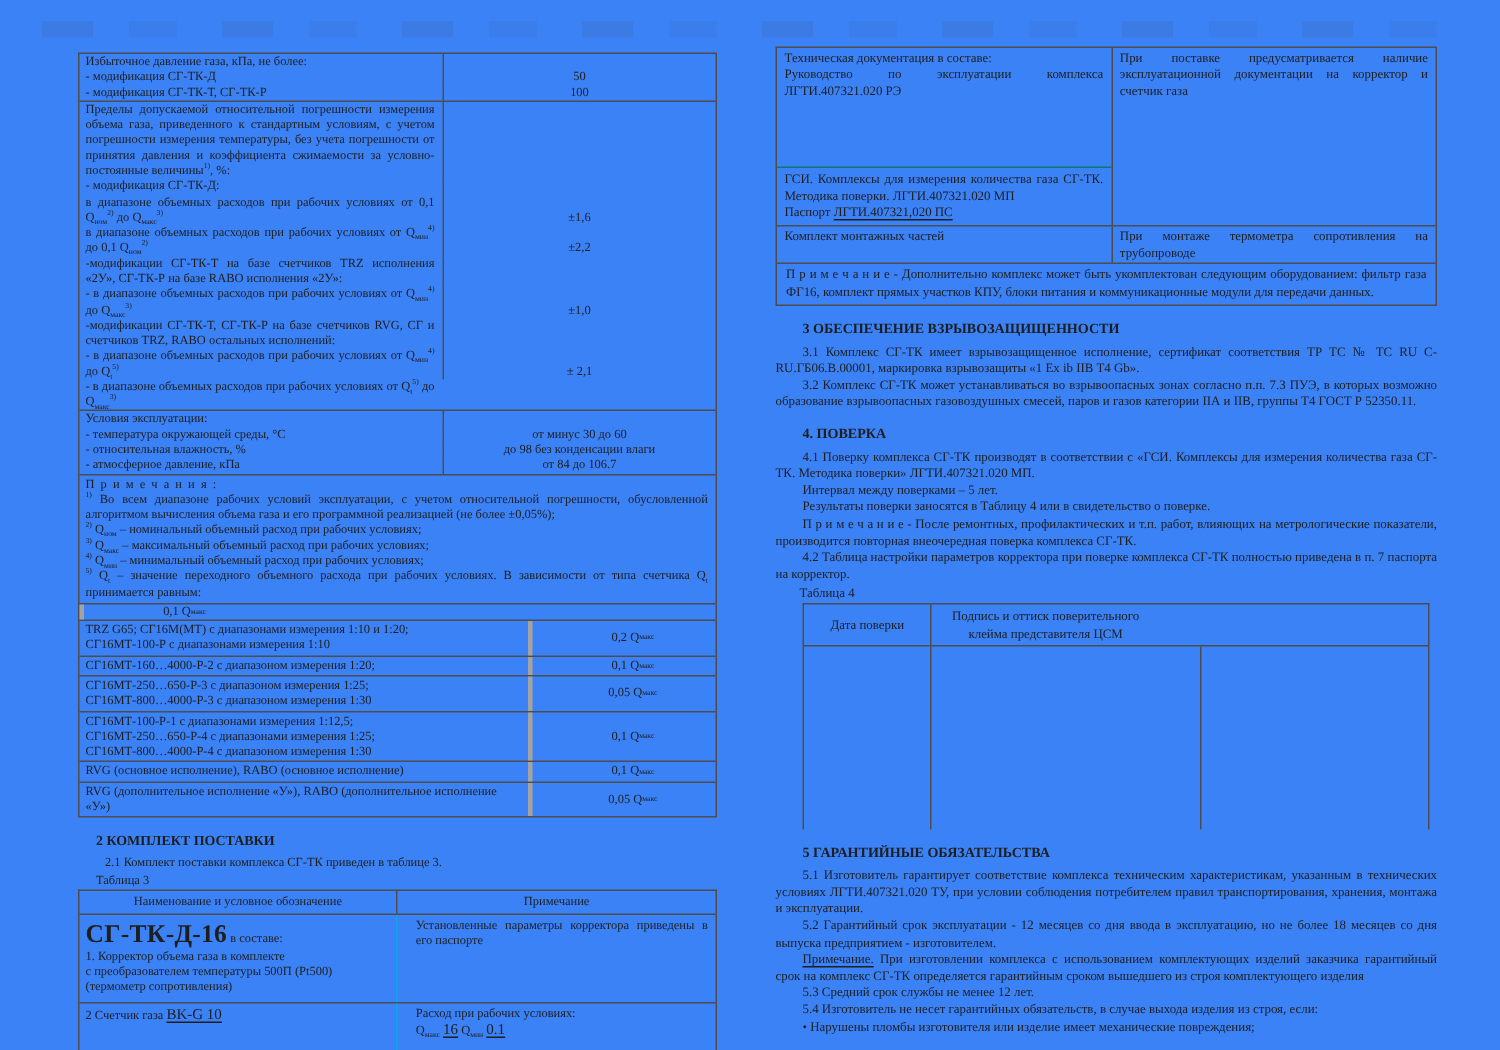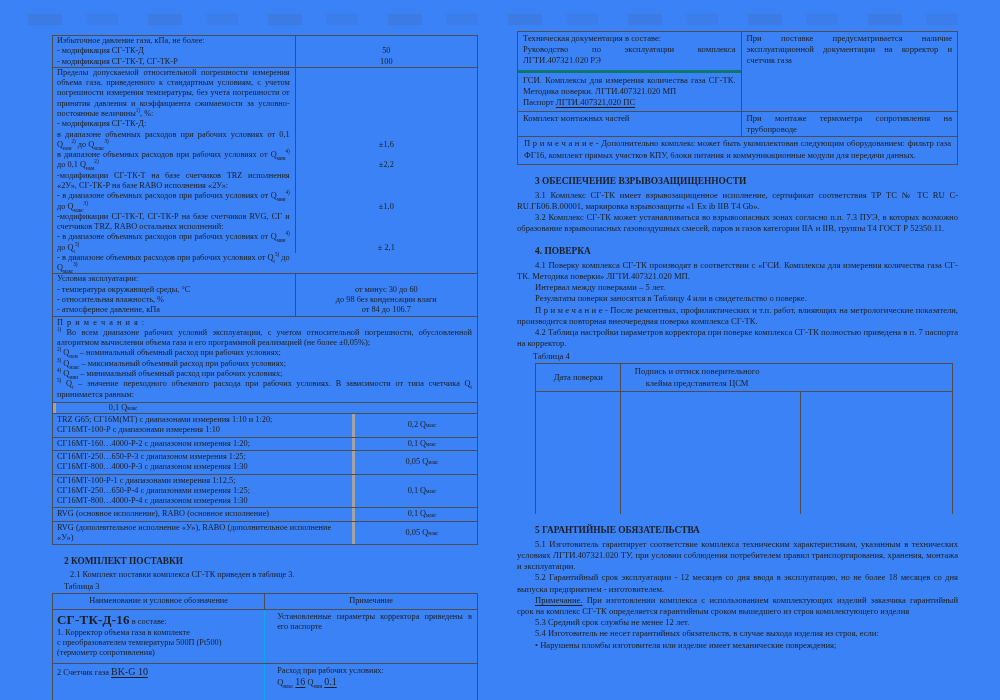--- a/index.html
+++ b/index.html
@@ -44,31 +44,31 @@
   
   .t3 { border:1px solid #4d4d4d; border-bottom:none; }
   .t3h { display:flex; border-bottom:1px solid #4d4d4d; text-align:center; }
   .t3h > div { padding:2px; }
   .t3hl { width:49.8%; }
   .t3hr { width:50.2%; border-left:1px solid #4d4d4d; }
   .t3r { display:flex; align-items:stretch; }
   .t3r + .t3r { border-top:1px solid #4d4d4d; }
   .t3l { width:49.8%; padding:2px 4px 4px 4px; }
   .t3n { width:50.2%; border-left:1px solid #0ea5e9; padding:2px 5px 4px 12px; text-align:justify; }
-  .t3 b { font-size:13px; letter-spacing:.2px; }
+  .t3 b { font-size:17px; letter-spacing:.2px; }
   .t3 .u { font-size:10px; }
   .t3r:last-child .t3l, .t3r:last-child .t3n { padding-bottom:12px; }
 
   
   .dt { border:1px solid #4d4d4d; }
-  .dtr { display:flex; align-items:stretch; }
+  .dtr { display:flex; align-items:stretch;justify-content:space-between; }
   .dtl { width:50.7%; }
   .dtc { width:49.3%; border-left:1px solid #4d4d4d; padding:1px 5px; text-align:justify; }
   .dta { padding:1px 5px 3px 5px; text-align:justify; }
-  .dtb { padding:2px 5px 3px 5px; border-top:3px solid #0f766e; text-align:justify; }
+  .dtb { padding:2px 5px 3px 5px; border-top:1px solid #0f766e; text-align:justify;margin-top:41px; }
   .dpad { padding:1px 5px 8px 5px; }
   .dnote { padding:1px 6px 3px 6px; text-align:justify; }
 
   .sec-head { font-weight:bold; font-size:9.4px; margin:10px 0 3px 18px; }
   .p { text-align:justify; text-indent:18px; }
 
   
   .t4 { margin-left:18px; width:418px; }
   .t4h { display:flex; border:1px solid #4d4d4d; text-align:center; }
   .t4h > div { padding:2px 3px; display:flex; align-items:center; justify-content:center; }

